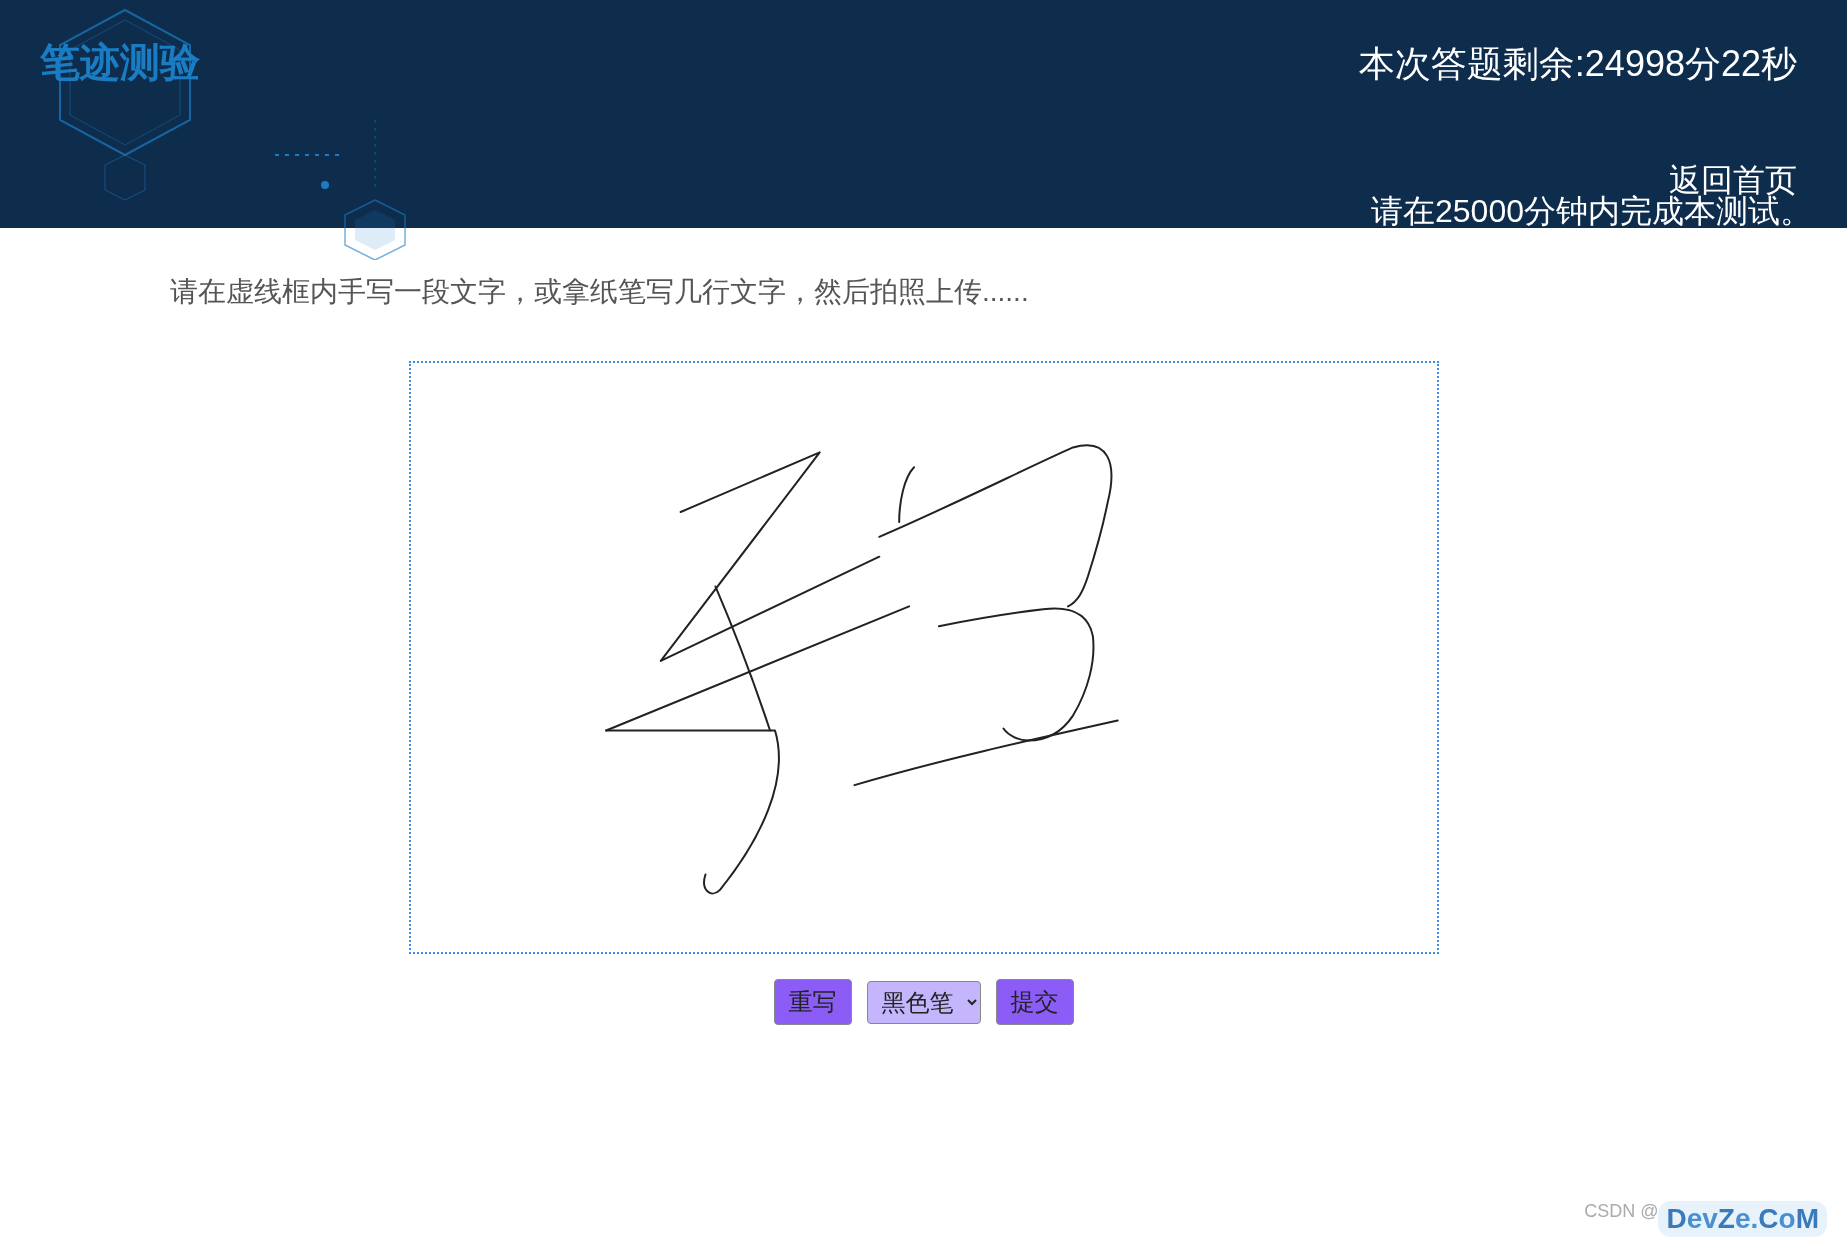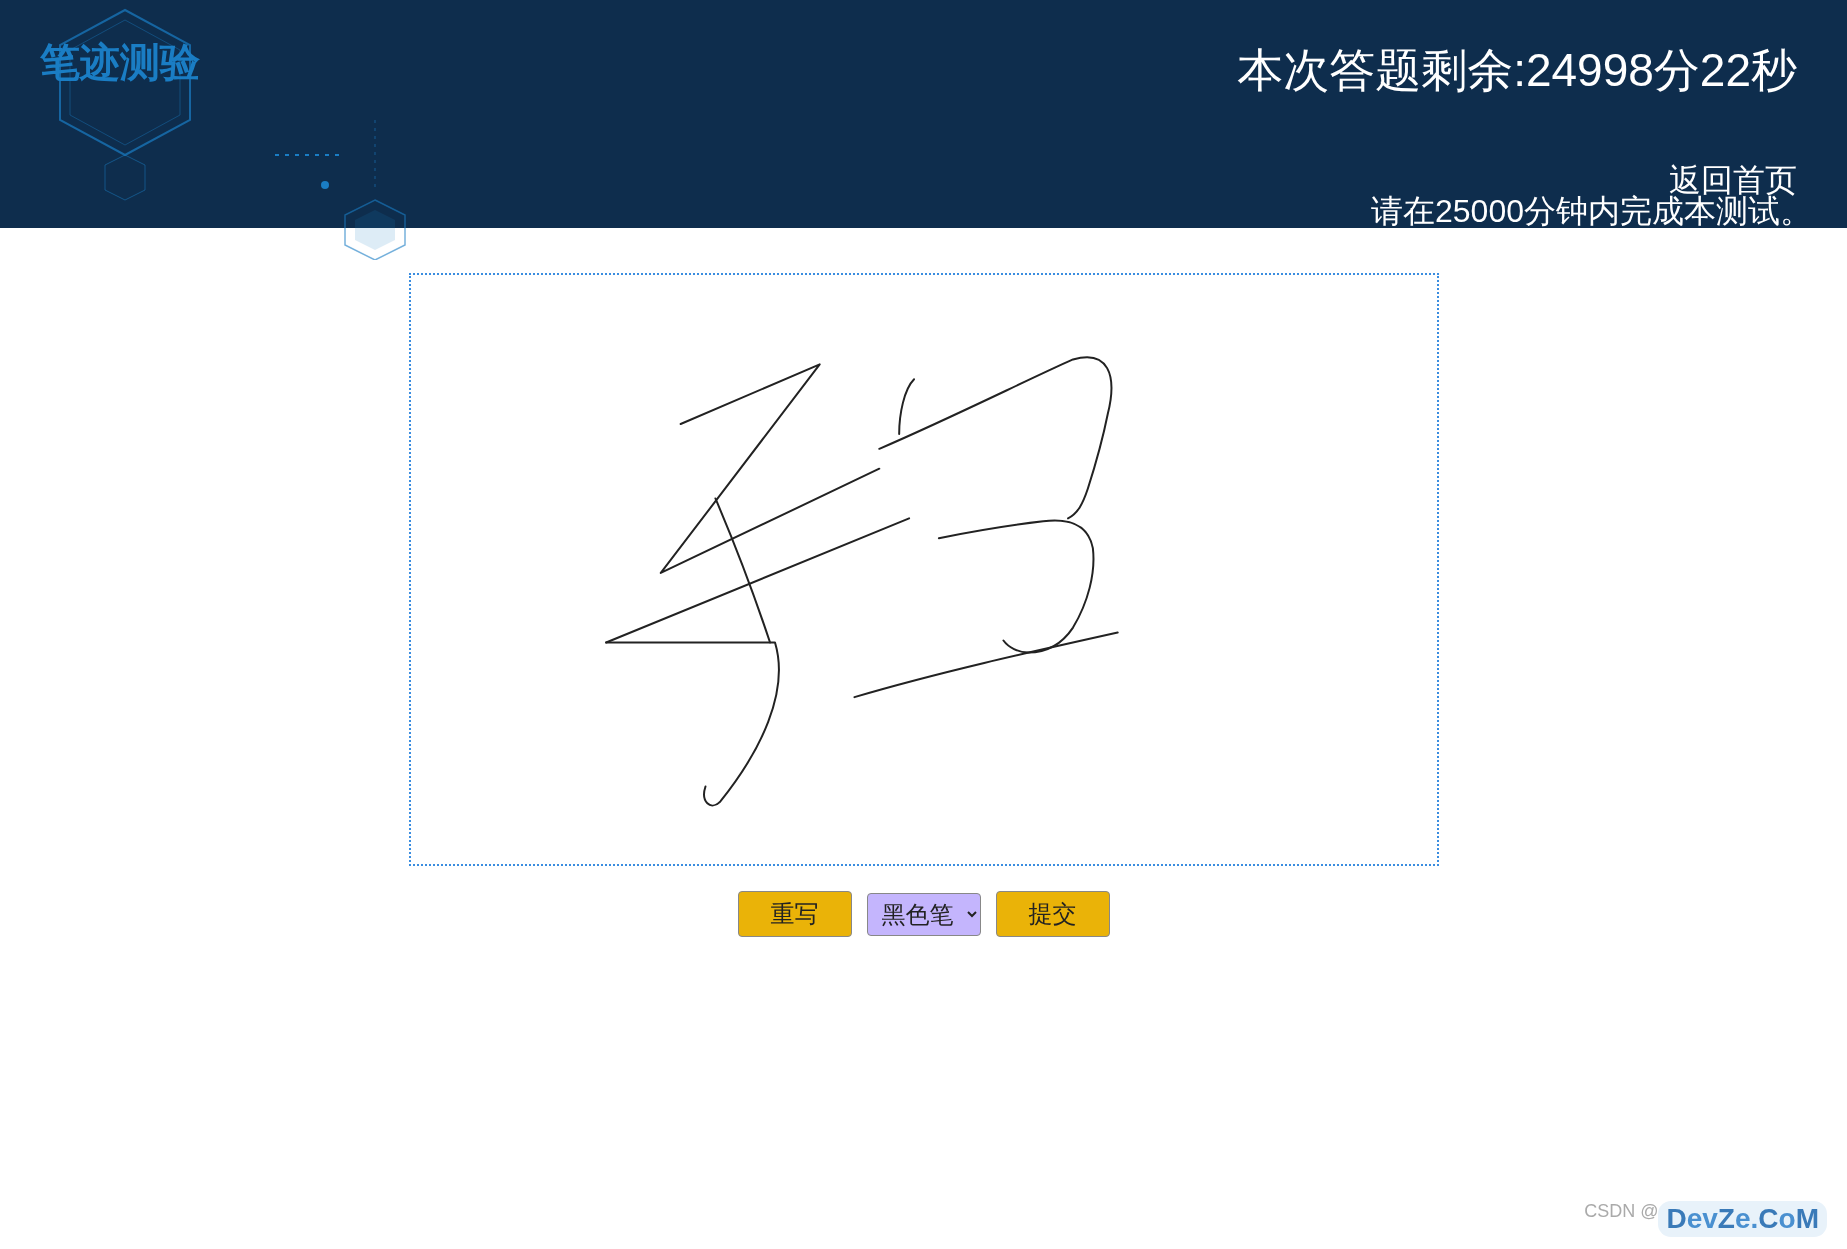--- a/index.html
+++ b/index.html
@@ -29,21 +29,21 @@
       top: 35px;
       left: 40px;
     }
     .hexagon-deco {
       position: absolute;
       top: 0;
       left: 15px;
     }
     .timer-text {
       color: #ffffff;
-      font-size: 46px;
+      font-size: 36px;
       position: absolute;
       top: 40px;
       right: 50px;
     }
     .return-link {
       color: #ffffff;
       font-size: 32px;
       position: absolute;
       top: 159px;
       right: 50px;
@@ -81,23 +81,23 @@
       width: 100%;
       height: 100%;
     }
     .controls {
       display: flex;
       gap: 15px;
       align-items: center;
       justify-content: center;
     }
     .btn {
-      background: #eab308;
+      background: #8b5cf6;
       border: 1px solid #888;
-      padding: 6px 32px;
+      padding: 6px 14px;
       font-size: 24px;
       font-family: inherit;
       cursor: pointer;
       border-radius: 4px;
       color: #222;
       text-align: right;
     }
     .select-pen {
       background: #c4b5fd;
       border: 1px solid #888;
@@ -146,20 +146,21 @@
     <polygon points="360,200 390,215 390,245 360,260 330,245 330,215" fill="none" stroke="#1a7dc4" stroke-width="1.5" opacity="0.6"></polygon>
     <polygon points="360,210 380,220 380,240 360,250 340,240 340,220" fill="#1a7dc4" opacity="0.15"></polygon>
   </svg>
   <div class="title">笔迹测验</div>
   <div class="timer-text">本次答题剩余:24998分22秒</div>
   <div class="return-link">返回首页</div>
   <div class="deadline-text">请在25000分钟内完成本测试。</div>
 </div>
 
 <div class="content">
+  <div class="instruction">请在虚线框内手写一段文字，或拿纸笔写几行文字，然后拍照上传......</div>
 
   <div class="canvas-wrapper">
     <div class="canvas-box">
       <svg class="handwriting-svg" viewBox="0 0 1030 593">
         <g fill="none" stroke="#222" stroke-width="2" stroke-linecap="round" stroke-linejoin="round">
 
           <path d="M 270,150 L 410,90 L 250,300 L 470,195"></path>
           <path d="M 305,225 C 320,260 340,310 360,370"></path>
           <path d="M 195,370 L 500,245"></path>
           <path d="M 195,370 L 365,370 C 380,420 350,480 310,530 C 300,540 290,530 295,515"></path>

